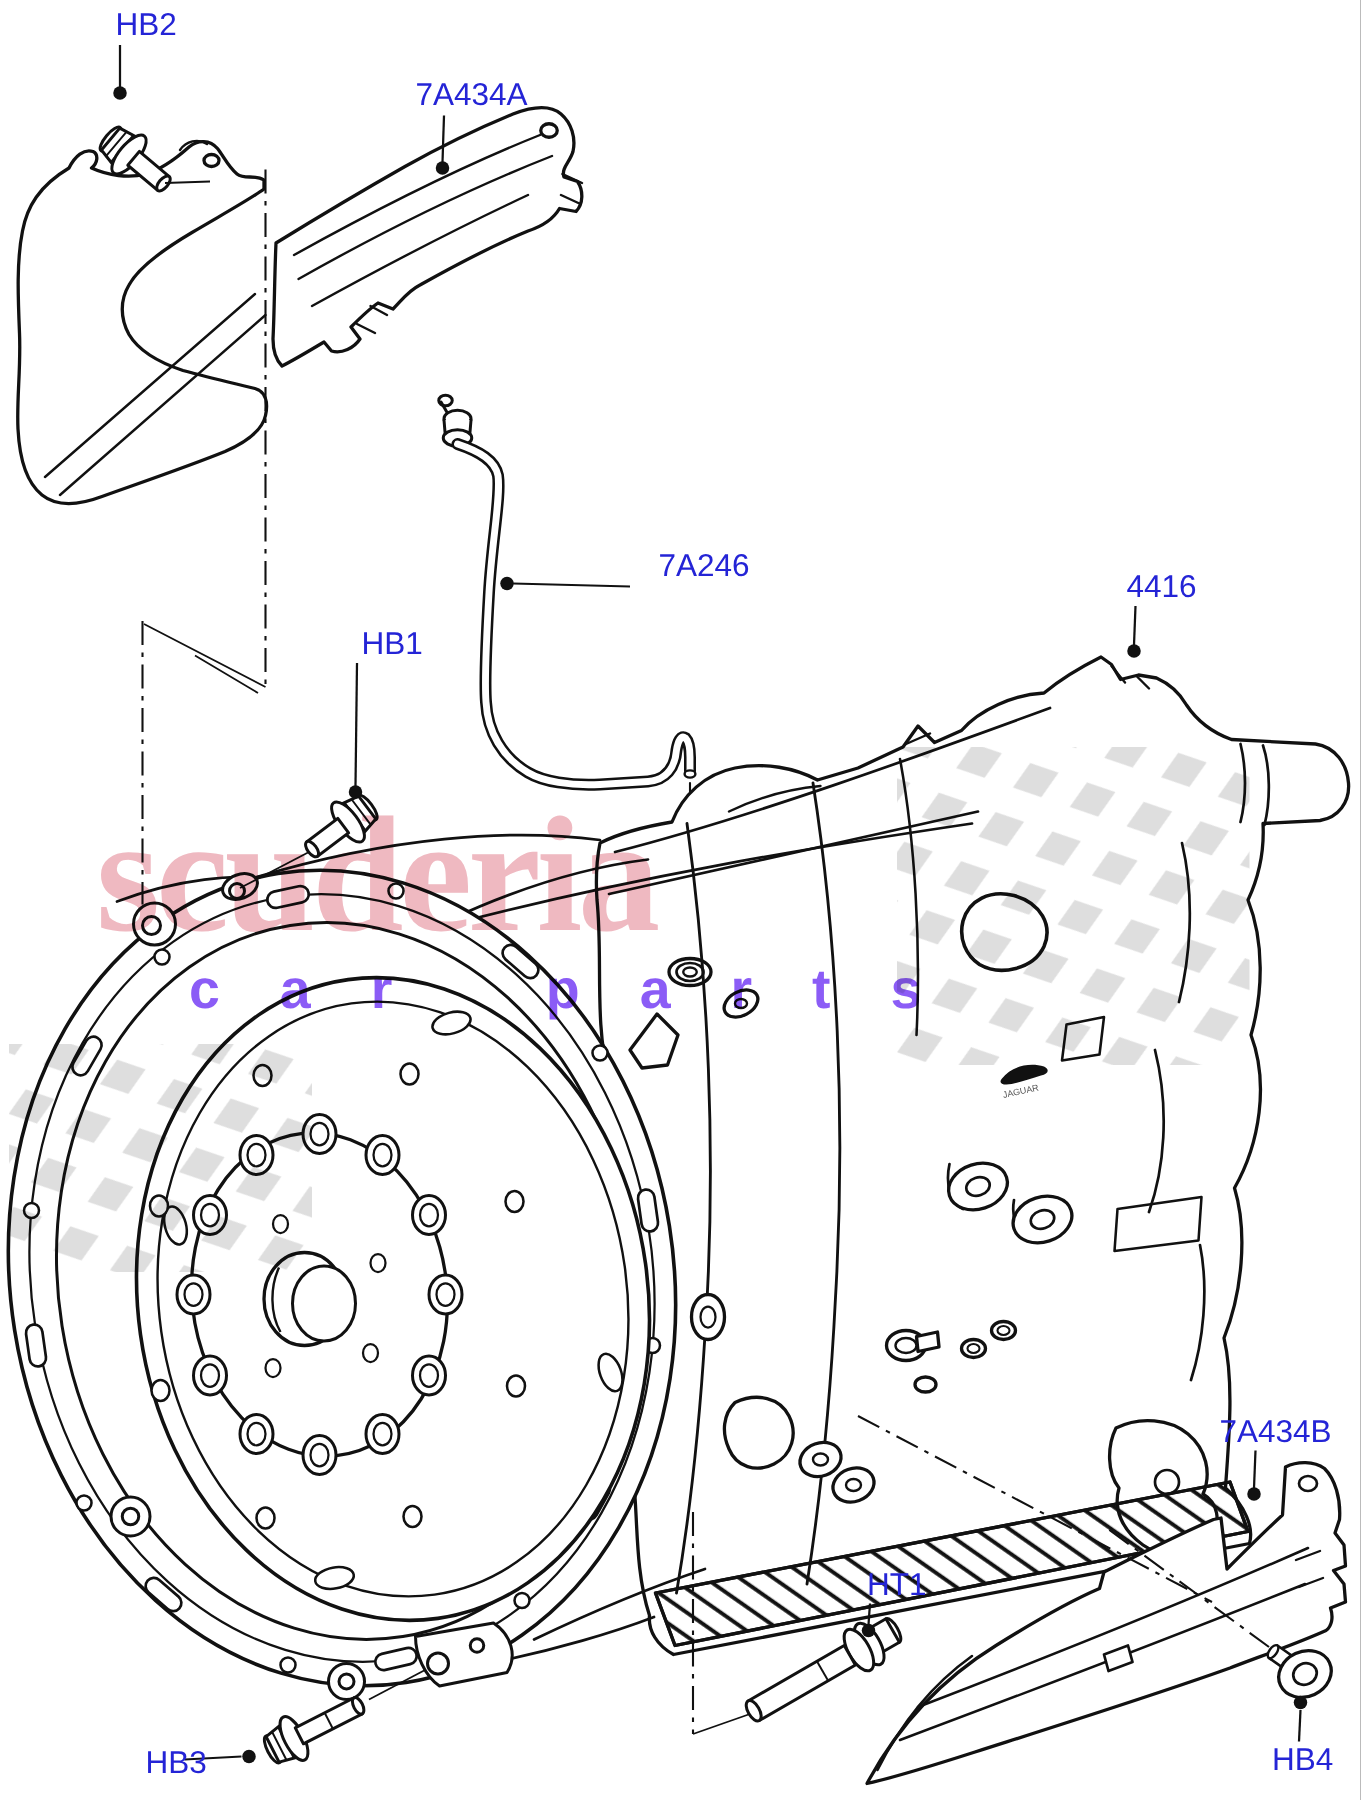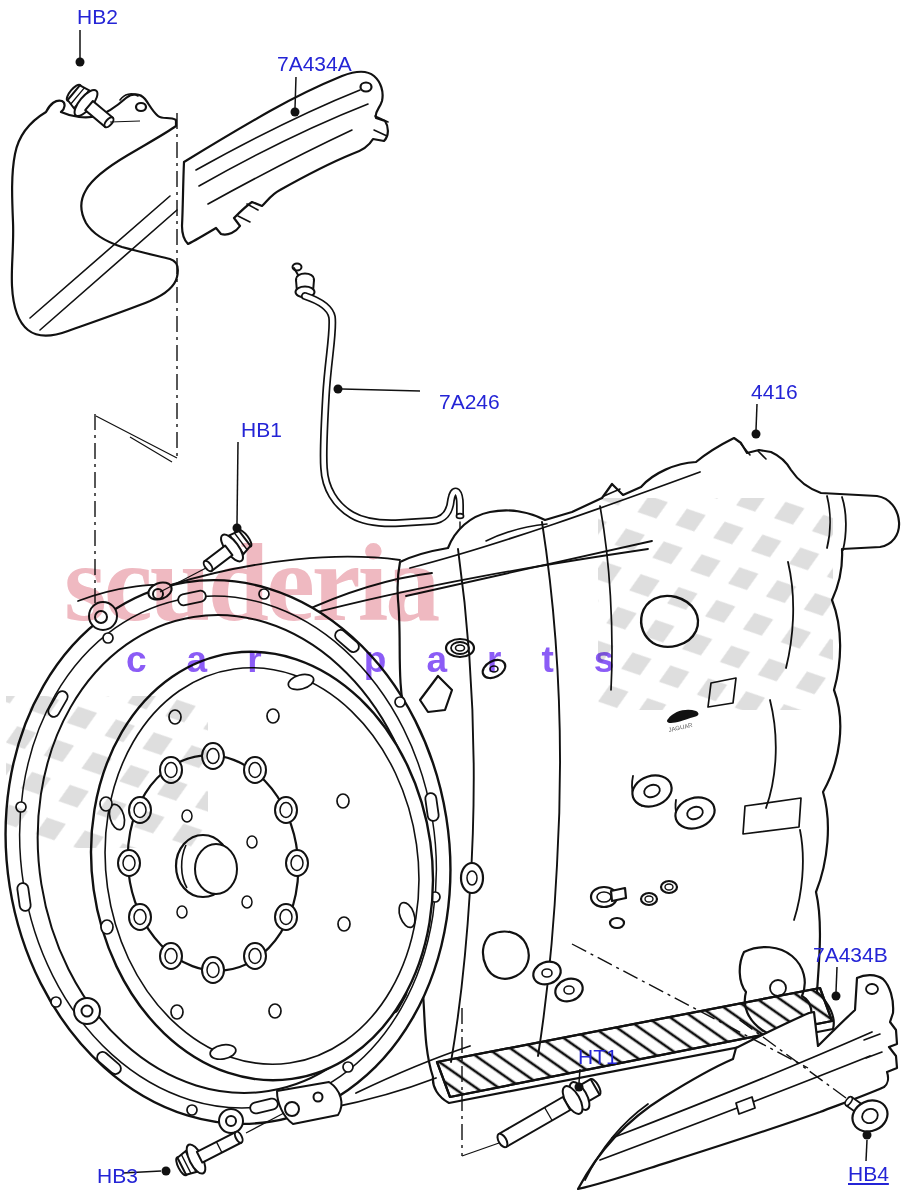--- a/index.html
+++ b/index.html
@@ -379,27 +379,27 @@
         <circle cx="579" cy="1087" r="4.5" stroke="none"></circle>
       <path fill="none" d="M 123,1173 L 161,1171"></path>
         <circle cx="166" cy="1171" r="4.5" stroke="none"></circle>
       <path fill="none" d="M 866,1161 L 867,1140"></path>
         <circle cx="867" cy="1135" r="4.5" stroke="none"></circle>
     </g>
   </svg>
 
   <div class="plabel" style="left:59px;top:6px;">HB2</div>
   <div class="plabel" style="left:259px;top:53px;">7A434A</div>
-  <div class="plabel" style="left:421px;top:391px;">7A246</div>
+  <div class="plabel" style="left:421px;top:367px;">7A246</div>
   <div class="plabel" style="left:733px;top:381px;">4416</div>
   <div class="plabel" style="left:223px;top:419px;text-align:right;">HB1</div>
   <div class="plabel" style="left:795px;top:944px;text-align:center;">7A434B</div>
   <div class="plabel" style="left:560px;top:1046px;">HT1</div>
   <div class="plabel" style="left:79px;top:1165px;">HB3</div>
-  <div class="plabel" style="left:830px;top:1163px;text-decoration:underline;">HB4</div>
+  <div class="plabel" style="left:830px;top:1163px;">HB4</div>
 
   <svg class="wm" width="907" height="1200" viewBox="0 0 907 1200">
     <rect x="598" y="498" width="235" height="212" fill="url(#chk)"></rect>
     <rect x="6" y="696" width="202" height="152" fill="url(#chk)"></rect>
   </svg>
   <div class="wm wm-brand">scuderia</div>
   <div class="wm wm-letters">car parts</div>
 
 </div>
 

